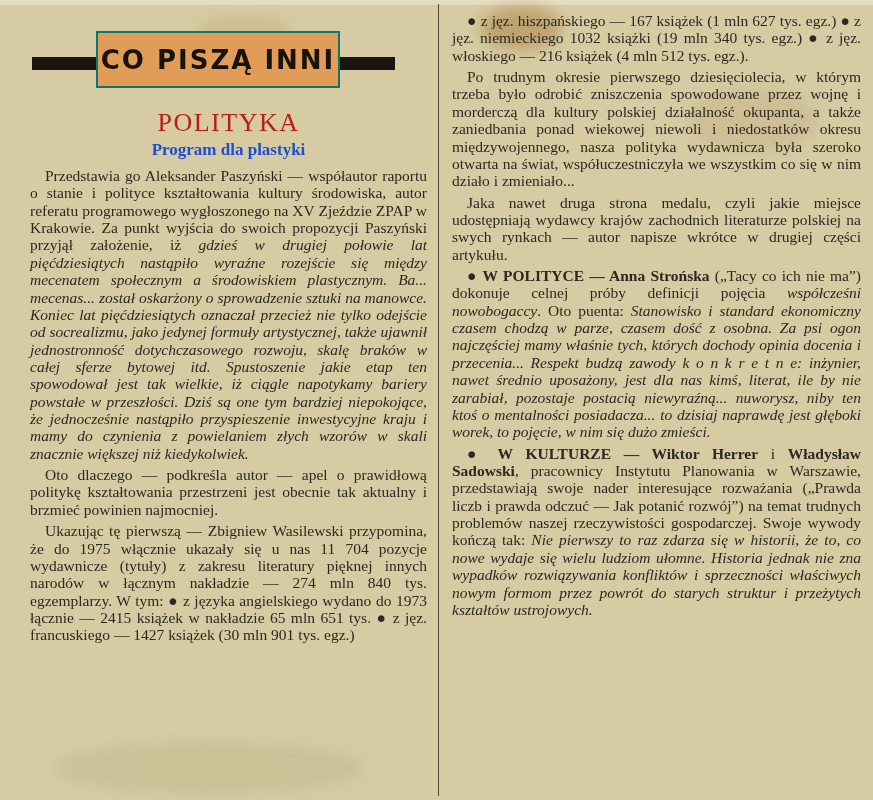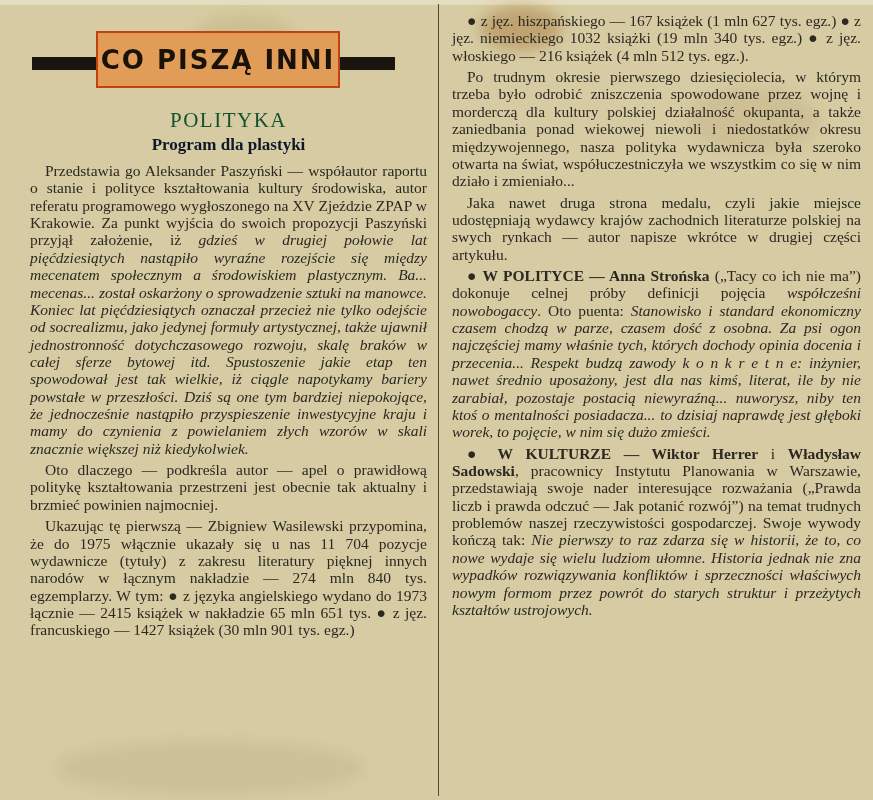--- a/index.html
+++ b/index.html
@@ -29,37 +29,37 @@
                background:rgba(60,50,35,0.85); }
 
   .masthead { position:relative; height:86px; }
   .mast-bar {
     position:absolute; left:2px; right:32px; top:45px; height:13px;
     background:var(--bar, #1a150e);
   }
   .mast-box {
     position:absolute; left:66px; top:19px; width:240px; height:53px;
     background:var(--masthead_bg, #e19c57);
-    border:2px solid #c2410c;
+    border:2px solid #0f766e;
     display:flex; align-items:center; justify-content:center;
   }
   .mast-title {
     font-family:"DejaVu Sans", "Liberation Sans", sans-serif;
     font-weight:bold; font-size:26px; letter-spacing:2px;
     color:#181208; white-space:nowrap;
   }
 
   .section-heading {
-    text-align:center; font-size:21px; letter-spacing:1.5px;
-    margin:10px 0 2px; color:#14532d;
+    text-align:center; font-size:26px; letter-spacing:1.5px;
+    margin:10px 0 2px; color:#b91c1c;
   }
   .section-heading.left-align { text-align:left; letter-spacing:2px; margin:9px 0 4px; }
   .article-title {
     text-align:center; font-size:17px; font-weight:bold;
-    margin:0 0 7px; color:#0f172a;
+    margin:0 0 7px; color:#1d4ed8;
   }
   .body-p {
     font-size:15.5px; line-height:1.12; text-align:justify;
     text-indent:15px; margin:0; hyphens:auto;
   }
   .body-p + .body-p { margin-top:4px; }
   .seg { }
   .i { font-style:italic; }
   .b { font-weight:bold; }
 </style>

